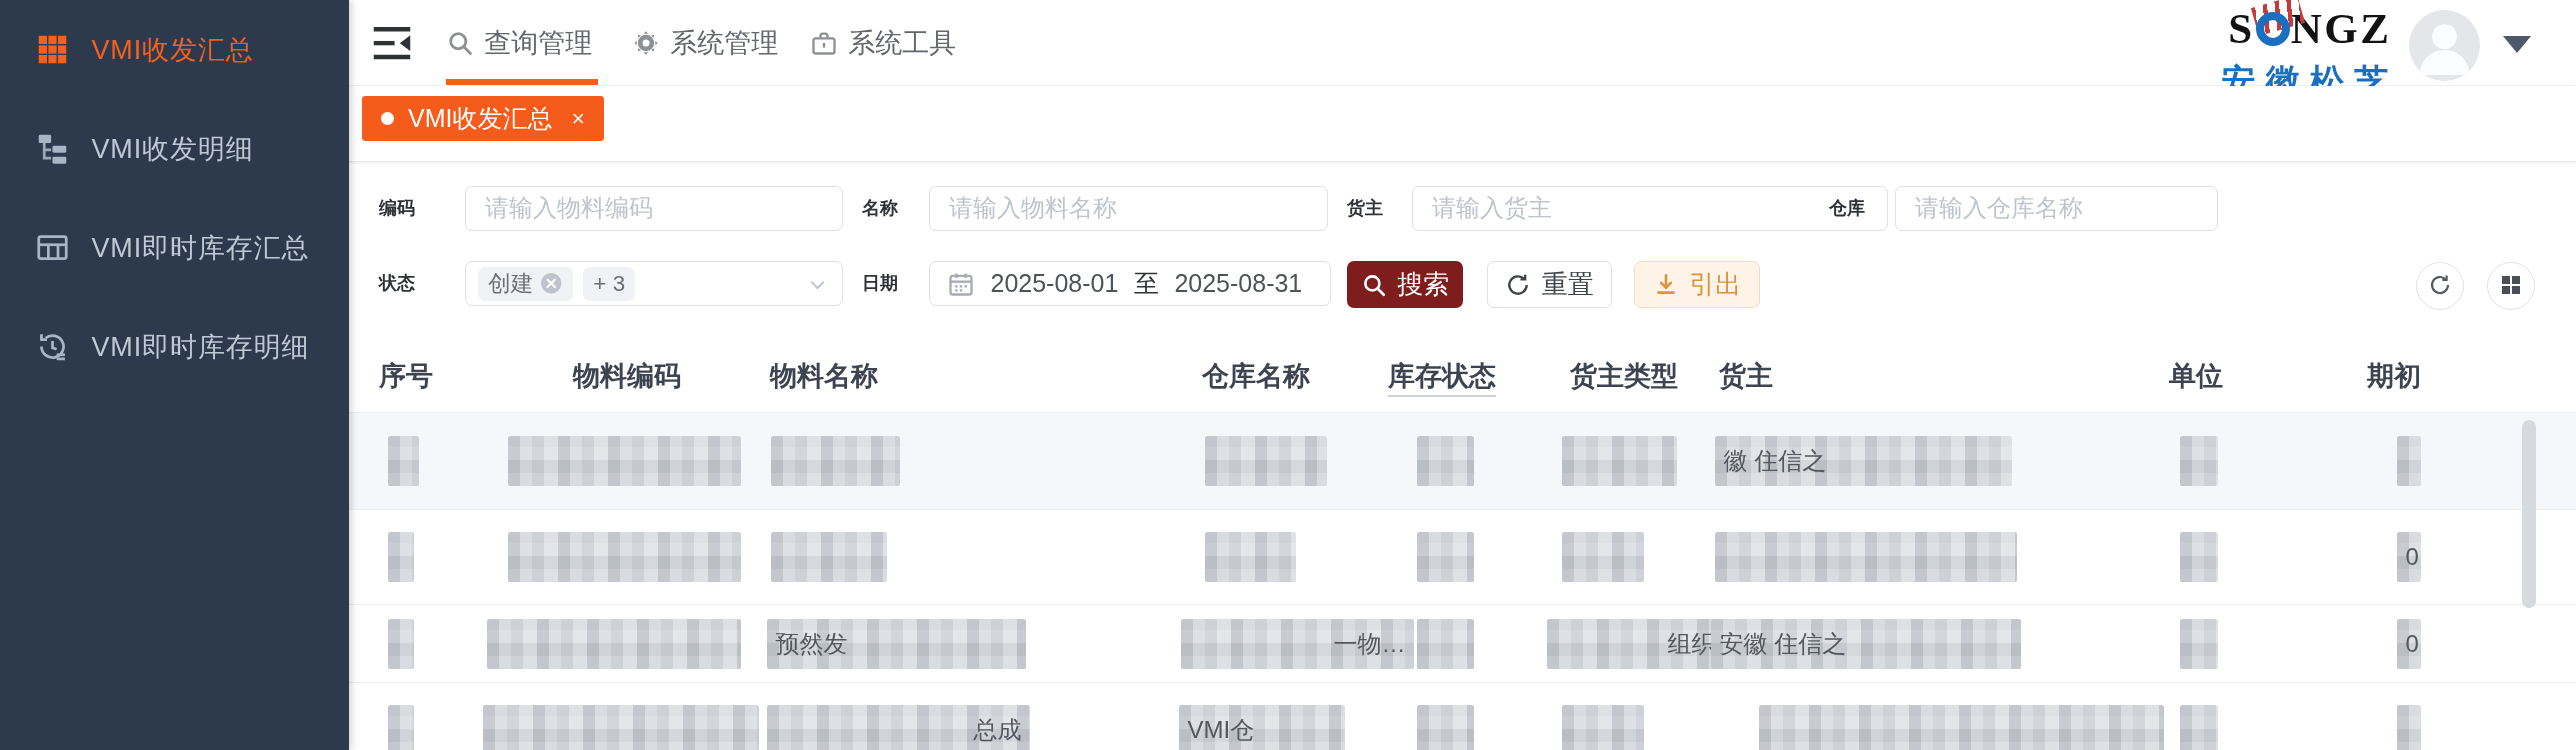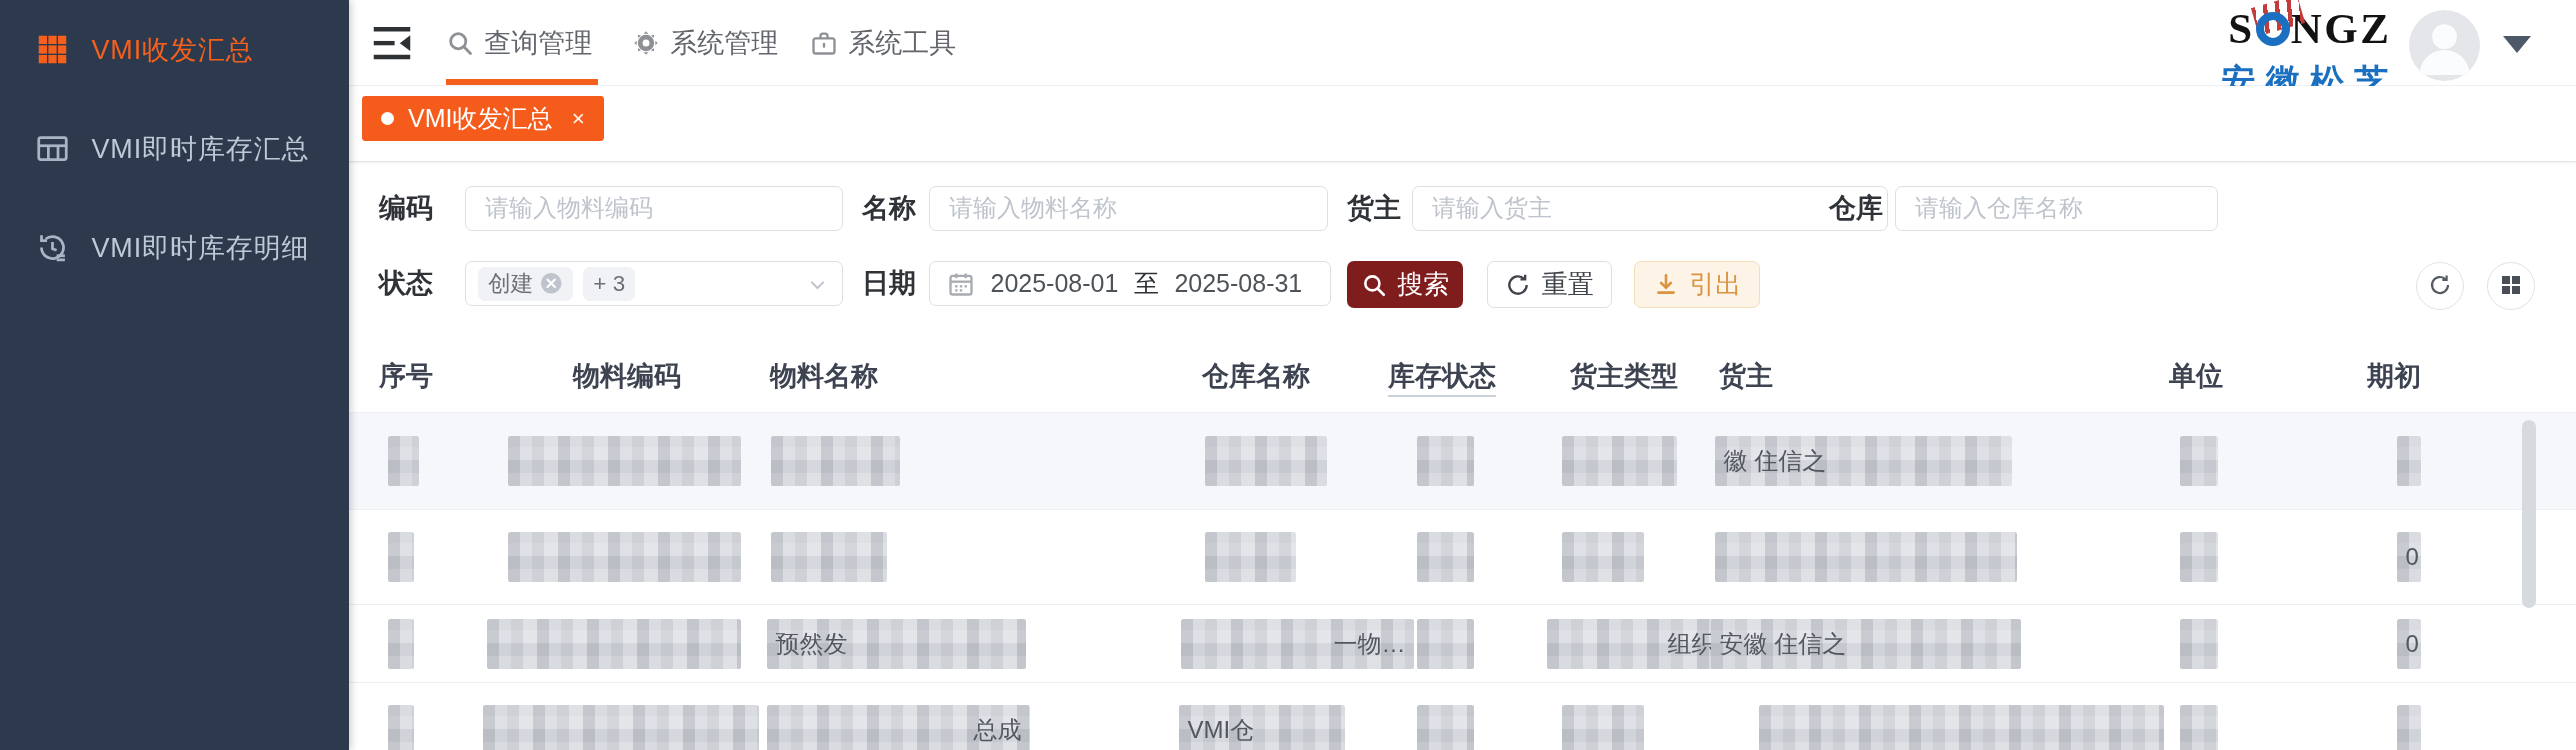--- a/index.html
+++ b/index.html
@@ -50,21 +50,21 @@
   .tabbar { position:relative; height:76px; background:#fff;
     border-bottom:1.7px solid #e3e6eb; box-shadow:0 2.6px 5.2px rgba(0,0,0,.05); }
   .tab { position:absolute; left:13px; top:10.3px; height:45px; padding:0 19px;
     background:#f55c1c; color:#fff; display:flex; align-items:center; gap:14px;
     font-size:25px; border-radius:3.4px; cursor:pointer; }
   .tab-dot { width:13px; height:13px; border-radius:50%; background:#fff; }
   .tab-close { font-size:22.4px; line-height:1; margin-left:5.2px; cursor:pointer; opacity:.95; }
 
   
   .content { position:absolute; left:0; top:164px; width:2227px; height:586px; background:#fff; }
-  .f-label { position:absolute; font-size:27px; font-weight:bold; color:#2f3338;
+  .f-label { position:absolute; font-size:18px; font-weight:bold; color:#2f3338;
     height:45px; line-height:45px; }
   .f-input { position:absolute; height:45px; border:1.7px solid #dcdfe6; border-radius:7px;
     font-size:24px; color:#606266; padding:0 19px; outline:none; background:#fff;
     font-family:inherit; }
   .f-input::placeholder { color:#bfc4cc; }
   .sel { position:absolute; height:45px; border:1.7px solid #dcdfe6; border-radius:7px;
     background:#fff; display:flex; align-items:center; padding:0 12px; cursor:pointer; }
   .sel-tag { height:34px; background:#f0f2f5; border-radius:7px; display:flex;
     align-items:center; padding:0 10.3px; margin-right:10.3px; font-size:22.4px; color:#6c6f76; }
   .sel-tag .t-close { width:22.4px; height:22.4px; margin-left:7px; cursor:pointer; }
@@ -120,20 +120,31 @@
             <rect x="16" y="9" width="6" height="6"></rect>
             <rect x="2" y="16" width="6" height="6"></rect>
             <rect x="9" y="16" width="6" height="6"></rect>
             <rect x="16" y="16" width="6" height="6"></rect>
           </svg>
       </span>
       <span class="s-label">VMI收发汇总</span>
     </div>
     <div class="side-item">
       <span class="s-icon">
+        <svg viewBox="0 0 24 24" fill="currentColor">
+            <rect x="2" y="2" width="9" height="6" rx="1"></rect>
+            <rect x="12" y="10" width="10" height="5" rx="1"></rect>
+            <rect x="12" y="18" width="10" height="5" rx="1"></rect>
+            <path d="M5 8v12h6v-2H7v-4h4v-2H7V8z" opacity=".9"></path>
+          </svg>
+      </span>
+      <span class="s-label">VMI收发明细</span>
+    </div>
+    <div class="side-item">
+      <span class="s-icon">
         <svg viewBox="0 0 24 24" fill="none" stroke="currentColor" stroke-width="2">
             <rect x="2" y="4" width="20" height="16" rx="1.5"></rect>
             <line x1="2" y1="10" x2="22" y2="10"></line>
             <line x1="9" y1="10" x2="9" y2="20"></line>
             <line x1="16" y1="10" x2="16" y2="20"></line>
           </svg>
       </span>
       <span class="s-label">VMI即时库存汇总</span>
     </div>
     <div class="side-item">

